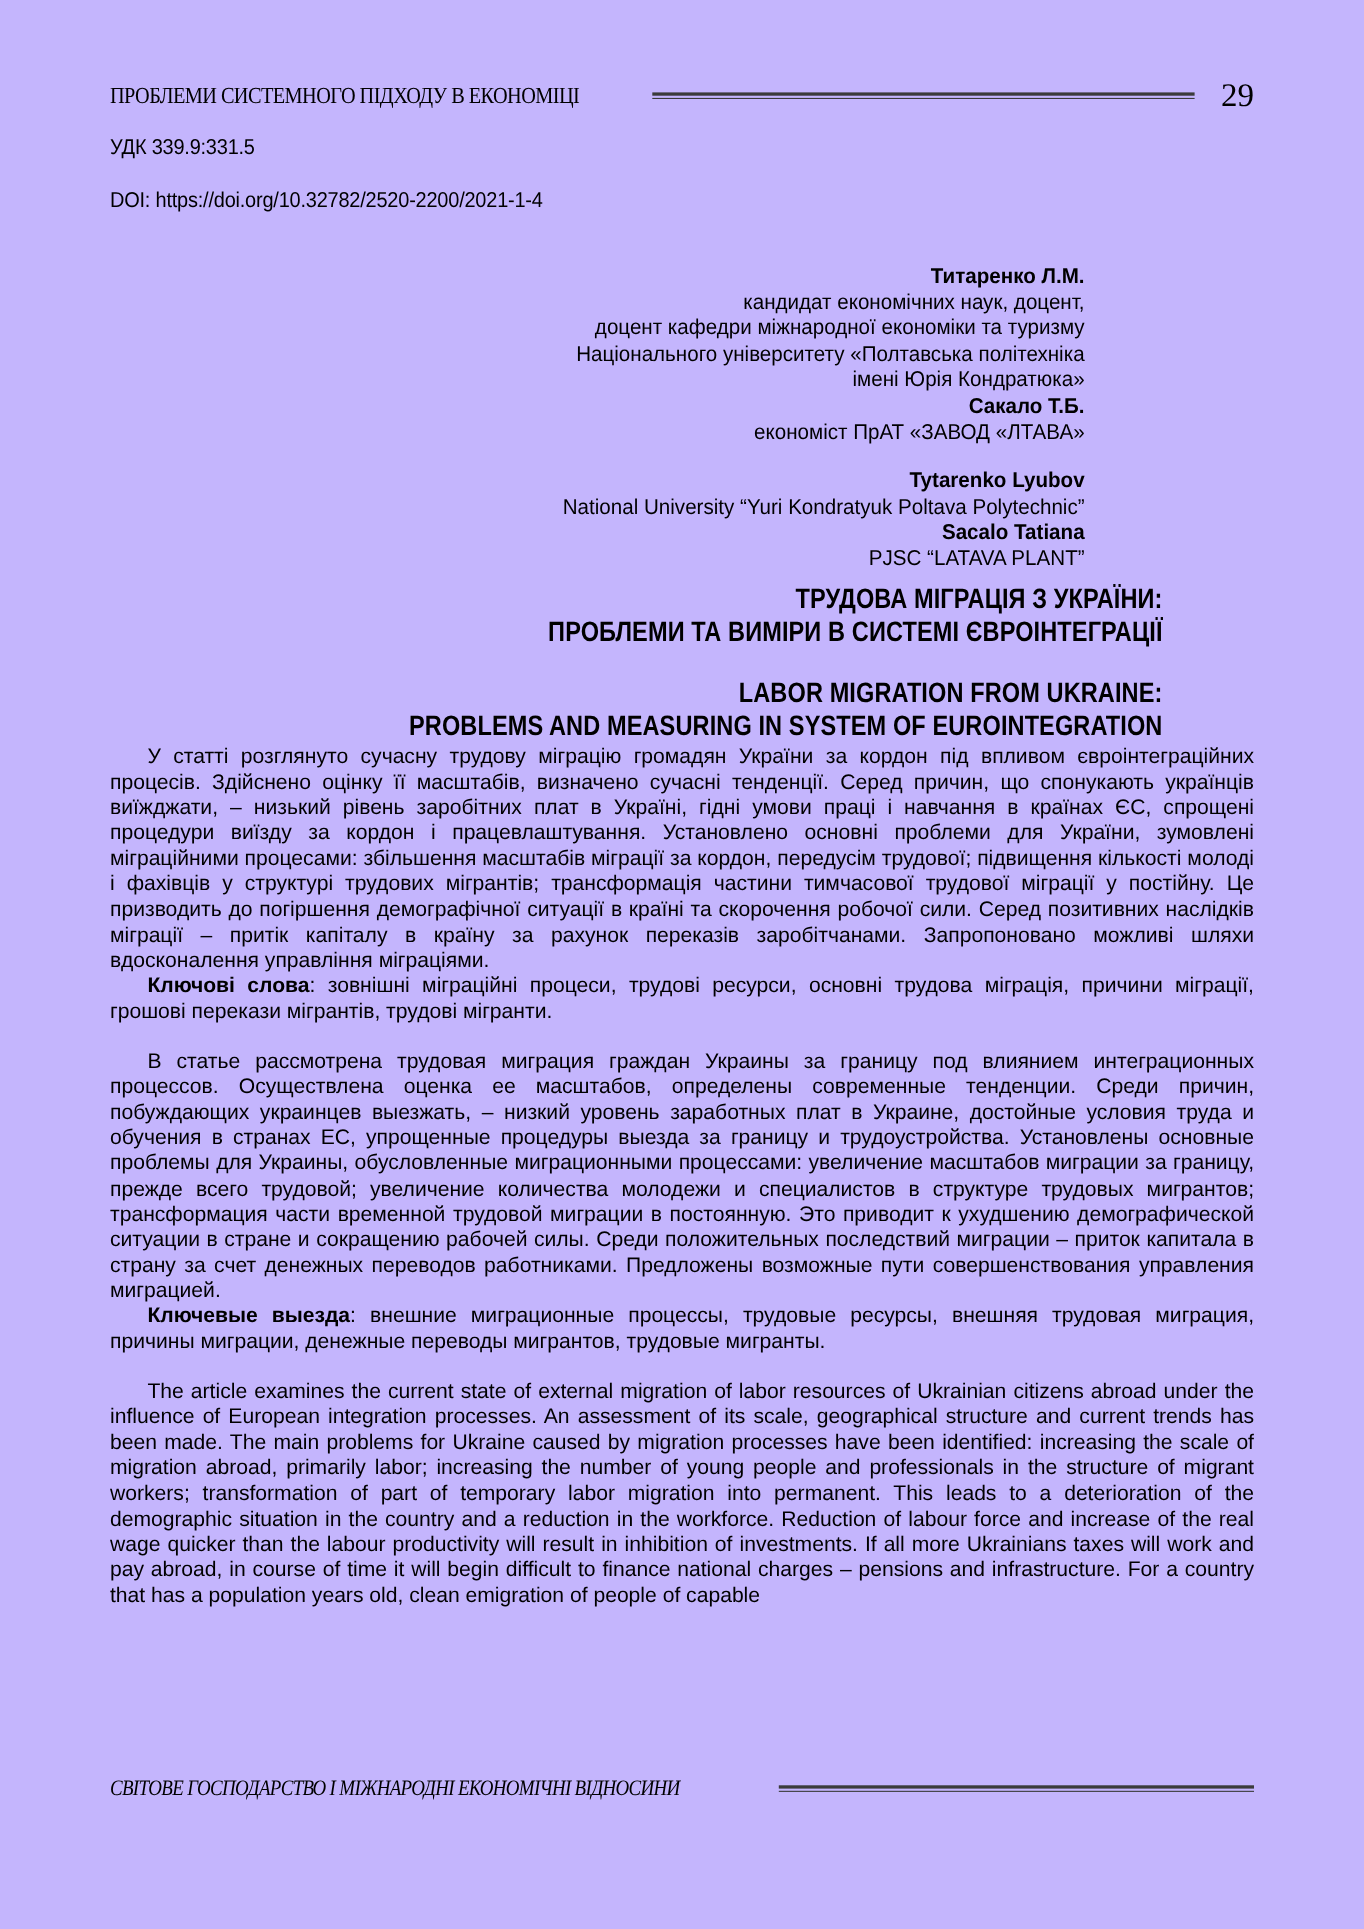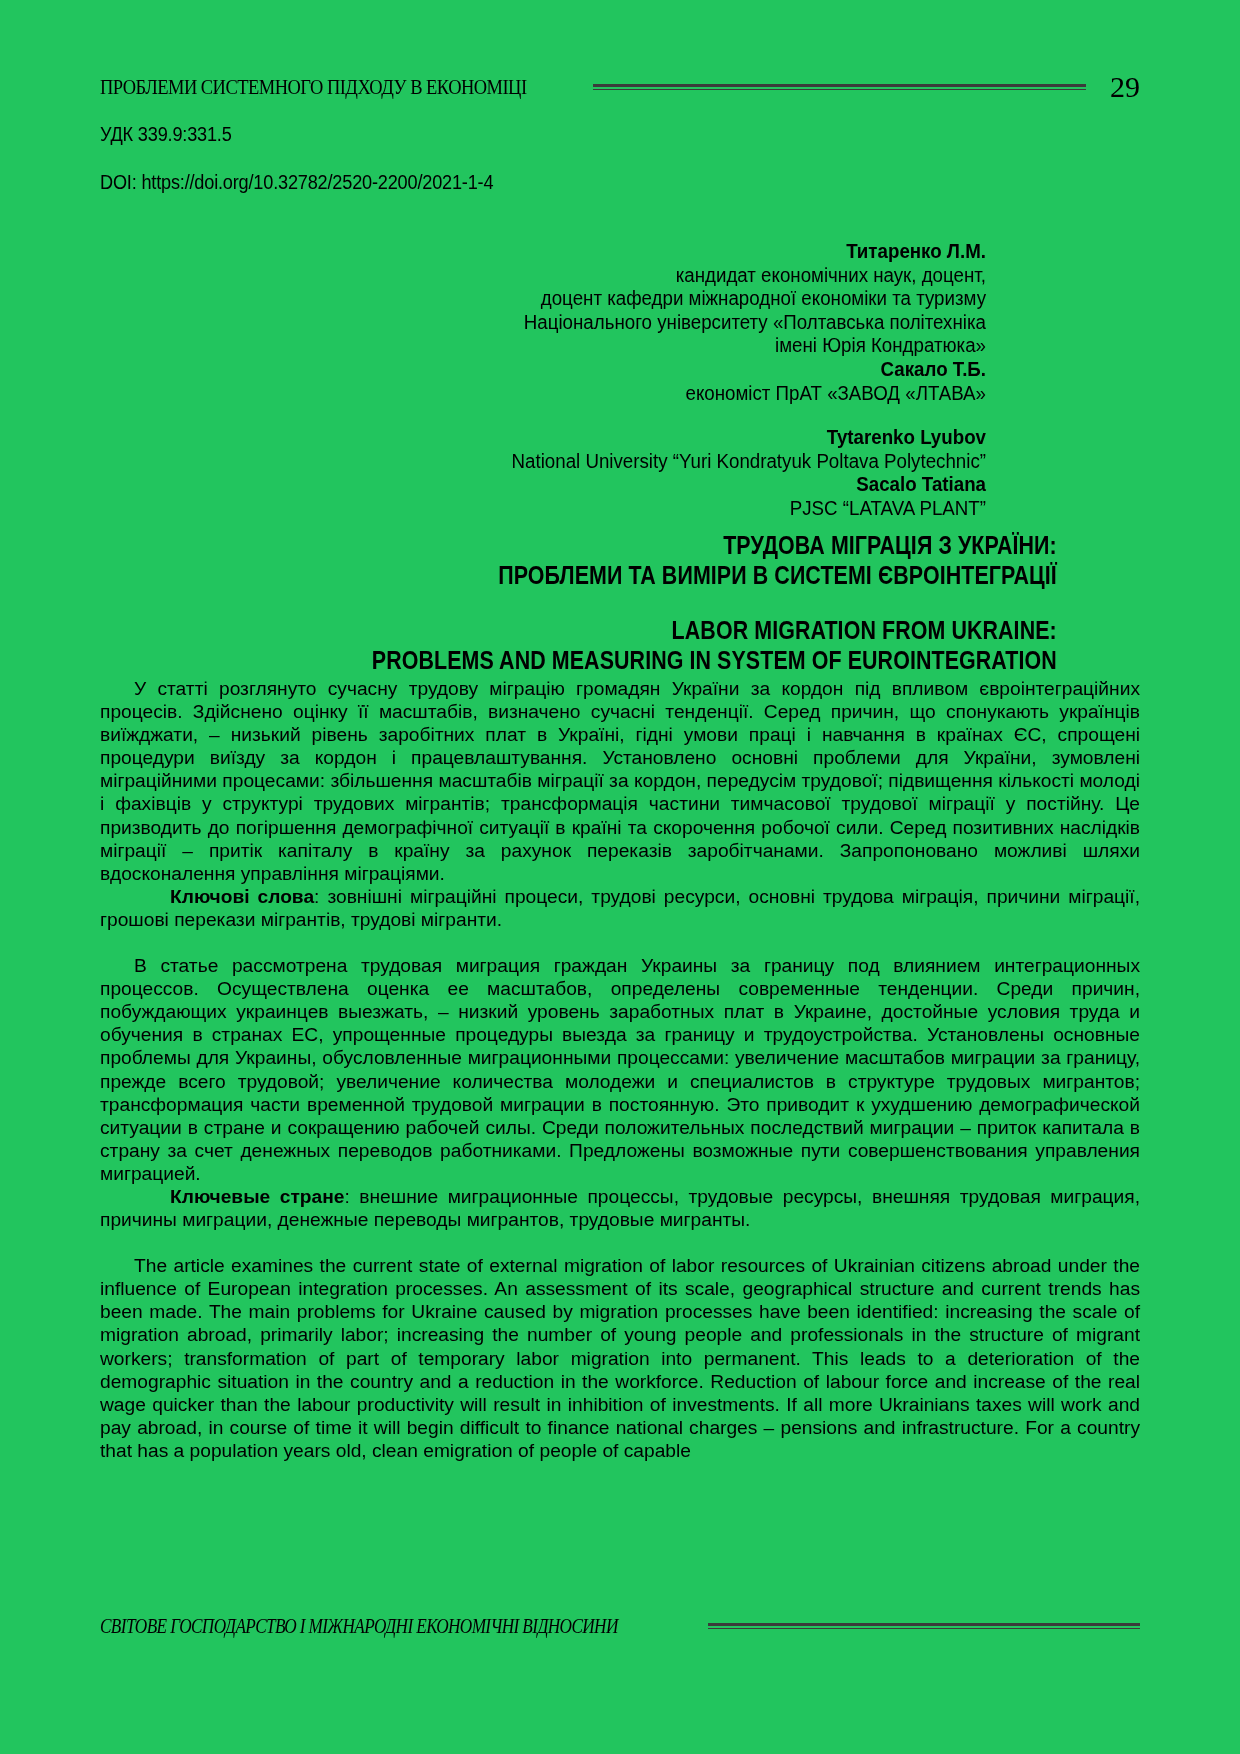--- a/index.html
+++ b/index.html
@@ -15,21 +15,21 @@
     color: #000000;
     -webkit-font-smoothing: antialiased;
   }
   .page {
     position: relative;
     width: 1240px;
     height: 1754px;
     box-sizing: border-box;
     padding: 0;
     overflow: hidden;
-    background: #22c55e;
+    background: #c4b5fd;
   }
 
   
   .runhead {
     position: absolute;
     left: 100px;
     top: 72px;
     width: 1040px;
     display: flex;
     align-items: center;
@@ -156,21 +156,21 @@
   }
   .abstract p {
     margin: 0;
     text-indent: 34px;
     text-align: justify;
   }
   .abstract p.kw {
     text-indent: 34px;
   }
   .block-gap { height: 23px; }
-  .kw b { font-weight: bold; margin-left: 36px; }
+  .kw b { font-weight: bold; }
 
   
   .footer {
     position: absolute;
     left: 100px;
     bottom: 118px;
     width: 1040px;
     display: flex;
     align-items: center;
     font-style: italic;
@@ -257,21 +257,21 @@
 
     <div class="abstract">
       <p>У статті розглянуто сучасну трудову міграцію громадян України за кордон під впливом євроінтеграційних процесів. Здійснено оцінку її масштабів, визначено сучасні тенденції. Серед причин, що спонукають українців виїжджати, – низький рівень заробітних плат в Україні, гідні умови праці і навчання в країнах ЄС, спрощені процедури виїзду за кордон і працевлаштування. Установлено основні проблеми для України, зумовлені міграційними процесами: збільшення масштабів міграції за кордон, передусім трудової; підвищення кількості молоді і фахівців у структурі трудових мігрантів; трансформація частини тимчасової трудової міграції у постійну. Це призводить до погіршення демографічної ситуації в країні та скорочення робочої сили. Серед позитивних наслідків міграції – притік капіталу в країну за рахунок переказів заробітчанами. Запропоновано можливі шляхи вдосконалення управління міграціями.</p>
       <p class="kw"><b>Ключові слова</b><span>: зовнішні міграційні процеси, трудові ресурси, основні трудова міграція, причини міграції, грошові перекази мігрантів, трудові мігранти.</span></p>
     </div>
 
     <div class="block-gap"></div>
 
     <div class="abstract">
       <p>В статье рассмотрена трудовая миграция граждан Украины за границу под влиянием интеграционных процессов. Осуществлена оценка ее масштабов, определены современные тенденции. Среди причин, побуждающих украинцев выезжать, – низкий уровень заработных плат в Украине, достойные условия труда и обучения в странах ЕС, упрощенные процедуры выезда за границу и трудоустройства. Установлены основные проблемы для Украины, обусловленные миграционными процессами: увеличение масштабов миграции за границу, прежде всего трудовой; увеличение количества молодежи и специалистов в структуре трудовых мигрантов; трансформация части временной трудовой миграции в постоянную. Это приводит к ухудшению демографической ситуации в стране и сокращению рабочей силы. Среди положительных последствий миграции – приток капитала в страну за счет денежных переводов работниками. Предложены возможные пути совершенствования управления миграцией.</p>
-      <p class="kw"><b>Ключевые стране</b><span>: внешние миграционные процессы, трудовые ресурсы, внешняя трудовая миграция, причины миграции, денежные переводы мигрантов, трудовые мигранты.</span></p>
+      <p class="kw"><b>Ключевые выезда</b><span>: внешние миграционные процессы, трудовые ресурсы, внешняя трудовая миграция, причины миграции, денежные переводы мигрантов, трудовые мигранты.</span></p>
     </div>
 
     <div class="block-gap"></div>
 
     <div class="abstract">
       <p>The article examines the current state of external migration of labor resources of Ukrainian citizens abroad under the influence of European integration processes. An assessment of its scale, geographical structure and current trends has been made. The main problems for Ukraine caused by migration processes have been identified: increasing the scale of migration abroad, primarily labor; increasing the number of young people and professionals in the structure of migrant workers; transformation of part of temporary labor migration into permanent. This leads to a deterioration of the demographic situation in the country and a reduction in the workforce. Reduction of labour force and increase of the real wage quicker than the labour productivity will result in inhibition of investments. If all more Ukrainians taxes will work and pay abroad, in course of time it will begin difficult to finance national charges – pensions and infrastructure. For a country that has a population years old, clean emigration of people of capable</p>
     </div>
 
   </div>
 

